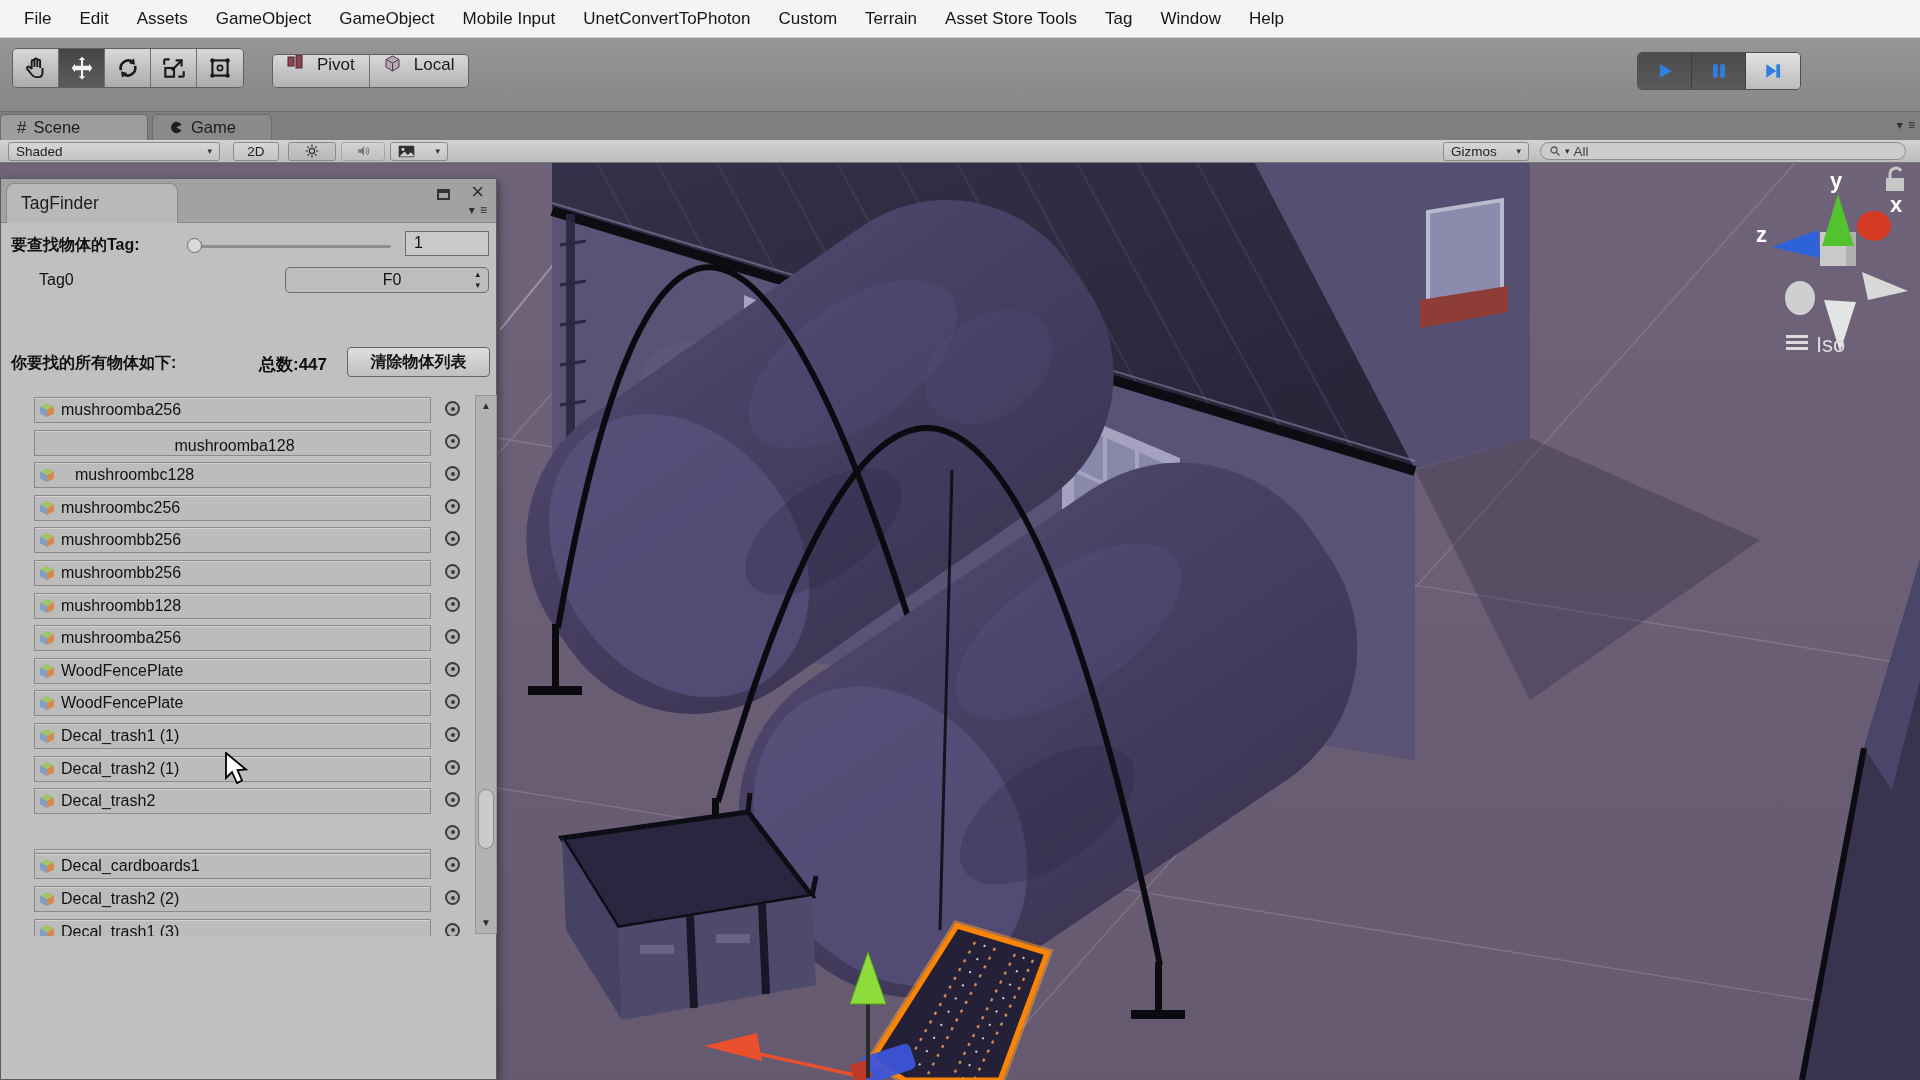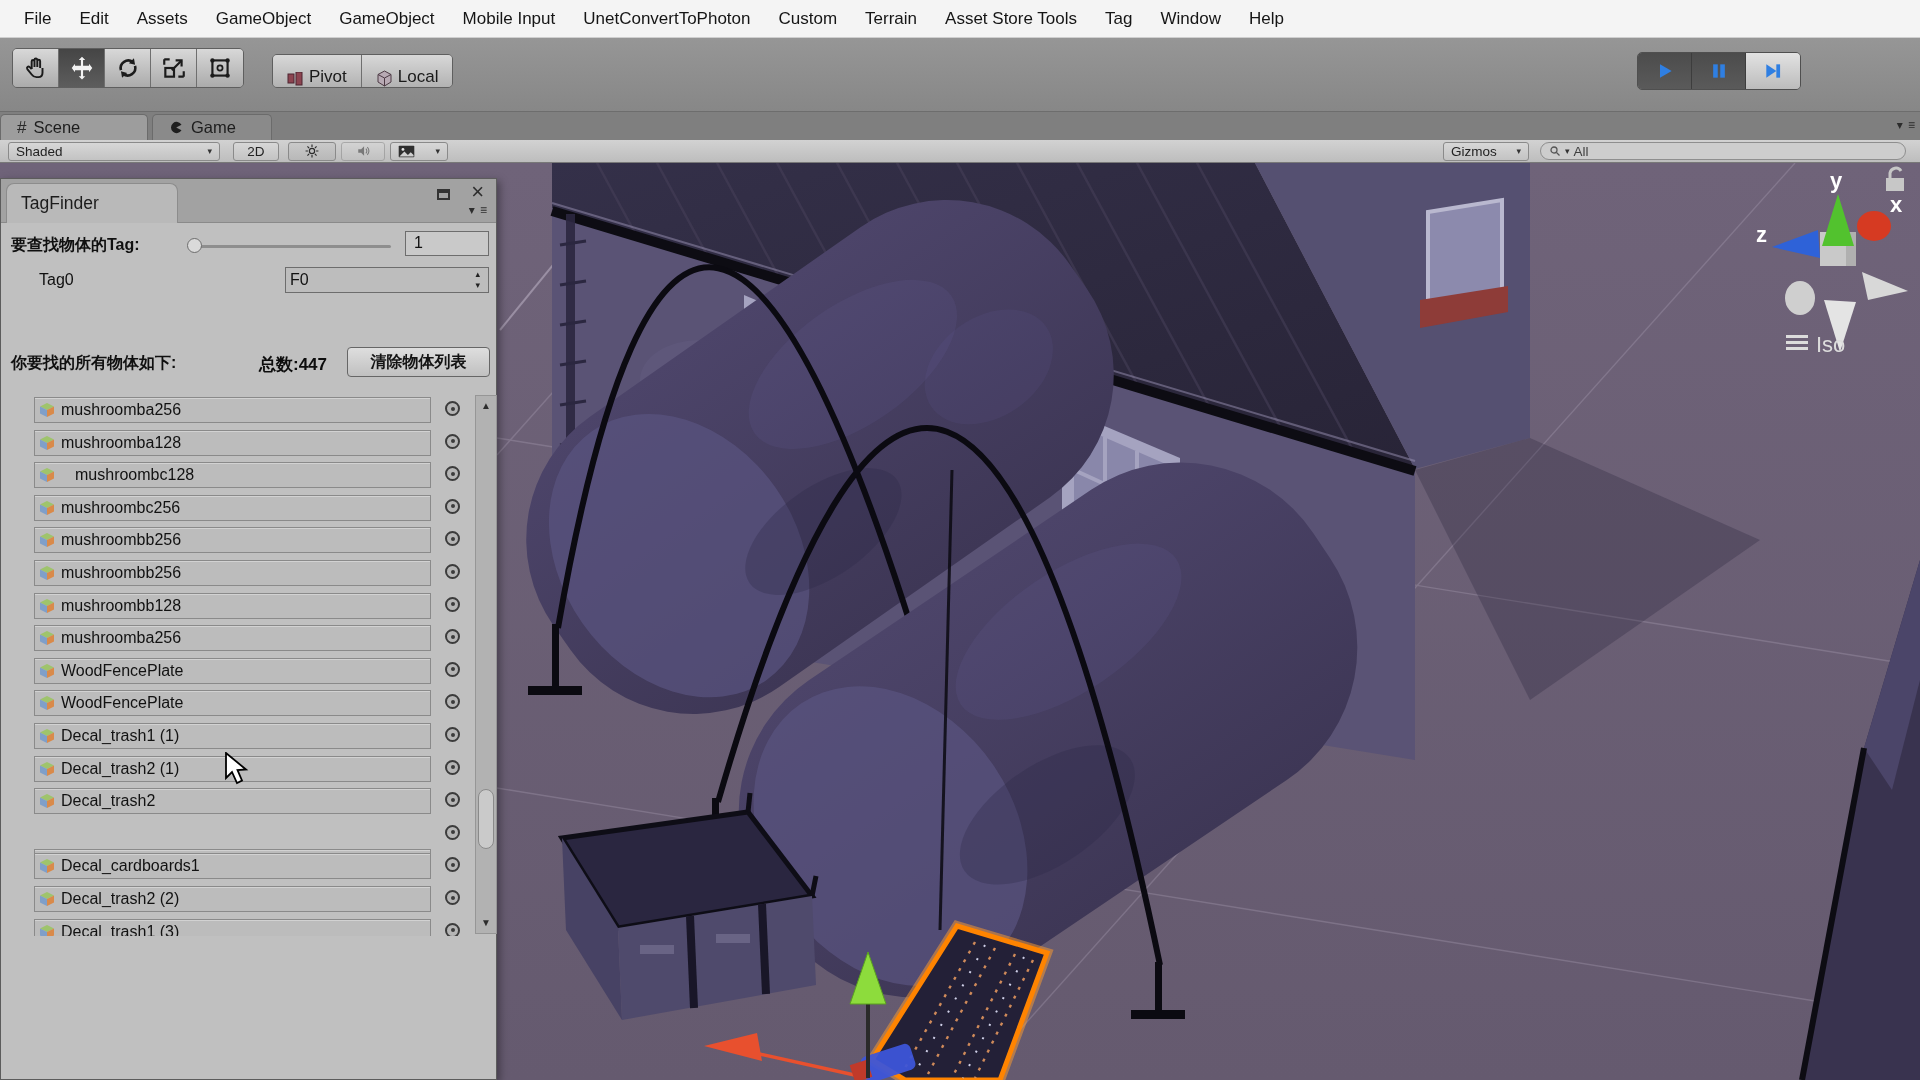--- a/index.html
+++ b/index.html
@@ -16,21 +16,21 @@
     background:linear-gradient(#969696,#878787); border-bottom:1px solid #6d6d6d; }
   .toolgroup { position:absolute; top:10px; left:12px; display:flex; height:40px;
     border:1px solid #5f5f5f; border-radius:5px; overflow:hidden; }
   .toolbtn { width:46px; height:100%; background:linear-gradient(#d8d8d8,#ababab);
     border-right:1px solid #6f6f6f; display:flex; align-items:center; justify-content:center; }
   .toolbtn:last-child { border-right:none; }
   .toolbtn.active { background:linear-gradient(#454545,#5d5d5d); }
   .toolbtn svg { width:26px; height:26px; }
   .pivotgroup { position:absolute; top:16px; left:272px; display:flex; height:34px;
     border:1px solid #5f5f5f; border-radius:5px; overflow:hidden; }
-  .pivotbtn { padding:0 14px; display:flex; align-items:flex-end; gap:5px;
+  .pivotbtn { padding:0 14px; display:flex; align-items:flex-start; gap:13px;
     background:linear-gradient(#d8d8d8,#b2b2b2); border-right:1px solid #6f6f6f;
     font-size:17px; color:#1a1a1a; }
   .pivotbtn:last-child { border-right:none; }
   .playgroup { position:absolute; top:14px; left:1637px; display:flex; height:38px;
     border:1px solid #4f4f4f; border-radius:5px; overflow:hidden; }
   .playbtn { width:54px; display:flex; align-items:center; justify-content:center;
     background:linear-gradient(#4c4c4c,#5a5a5a); border-right:1px solid #3d3d3d; }
   .playbtn.light { background:linear-gradient(#e2e2e2,#bcbcbc); }
   .playbtn:last-child { border-right:none; }
 
@@ -77,22 +77,22 @@
   .tf-close { position:absolute; right:12px; top:2px; font-size:22px; color:#2e2e2e; line-height:22px; }
   .tf-menu { position:absolute; right:8px; top:24px; font-size:12px; color:#2e2e2e; letter-spacing:1px; }
 
   .tf-label { position:absolute; font-size:16px; color:#101010; font-weight:600; }
   .tf-slider-track { position:absolute; left:192px; top:66px; width:198px; height:3px; background:#8e8e8e; border-radius:2px; }
   .tf-slider-knob { position:absolute; left:186px; top:59px; width:15px; height:15px; border-radius:50%;
     background:#dadada; border:1px solid #6d6d6d; }
   .tf-valuebox { position:absolute; left:404px; top:52px; width:84px; height:25px;
     background:#c9c9c9; border:1px solid #6d6d6d; font-size:16px; color:#111; padding:2px 0 0 8px; }
   .tf-dropdown { position:absolute; left:284px; top:88px; width:204px; height:26px;
-    background:#bdbdbd; border:1px solid #6d6d6d; border-radius:0; font-size:16px; color:#111;
-    display:flex; align-items:center; padding-left:4px; }
+    background:#bdbdbd; border:1px solid #6d6d6d; border-radius:5px; font-size:16px; color:#111;
+    display:flex; align-items:center; padding-left:10px;justify-content:center; }
   .tf-dd-arrows { position:absolute; right:8px; top:1px; font-size:9px; color:#222; line-height:11px; text-align:center; }
   .tf-btn { position:absolute; background:linear-gradient(#dedede,#c0c0c0); border:1px solid #666;
     border-radius:4px; display:flex; align-items:center; justify-content:center; color:#141414; }
   .tf-getbtn { left:8px; top:126px; width:481px; height:32px; font-size:18px; font-weight:600; }
   .tf-clearbtn { left:346px; top:168px; width:143px; height:30px; font-size:16px; font-weight:600; }
   .tf-total { position:absolute; left:258px; top:174px; font-size:17px; font-weight:700; color:#0d0d0d; }
 
   .tf-list { position:absolute; left:0; top:212px; width:497px; height:545px; overflow:hidden; }
   .tf-row { position:absolute; left:33px; width:397px; height:26px; background:#bcbcbc;
     border:1px solid #8a8a8a; box-shadow:inset 0 1px 0 #d2d2d2; display:flex; align-items:center; gap:6px; padding-left:4px; }
@@ -493,21 +493,21 @@
     </div>
   <div class="tf-row" style="top: 6px;">
         <svg width="16" height="16" viewBox="0 0 16 16">
           <polygon points="8,1 15,4.5 8,8 1,4.5" fill="#9fc46c"></polygon>
           <polygon points="1,4.5 8,8 8,15 1,11.5" fill="#7f9fc9"></polygon>
           <polygon points="15,4.5 8,8 8,15 15,11.5" fill="#d98a4a"></polygon>
         </svg>
         <span class="tf-row-label">mushroomba256</span>
       </div>
       <div class="tf-picker" style="top: 10px;"></div>
-      <div class="tf-row" style="top: 38.6px;">
+      <div class="tf-row" style="top: 38.6px; flex-direction: column;">
         <svg width="16" height="16" viewBox="0 0 16 16">
           <polygon points="8,1 15,4.5 8,8 1,4.5" fill="#9fc46c"></polygon>
           <polygon points="1,4.5 8,8 8,15 1,11.5" fill="#7f9fc9"></polygon>
           <polygon points="15,4.5 8,8 8,15 15,11.5" fill="#d98a4a"></polygon>
         </svg>
         <span class="tf-row-label">mushroomba128</span>
       </div>
       <div class="tf-picker" style="top: 42.6px;"></div>
       <div class="tf-row" style="top: 71.2px; gap: 20px;">
         <svg width="16" height="16" viewBox="0 0 16 16">

